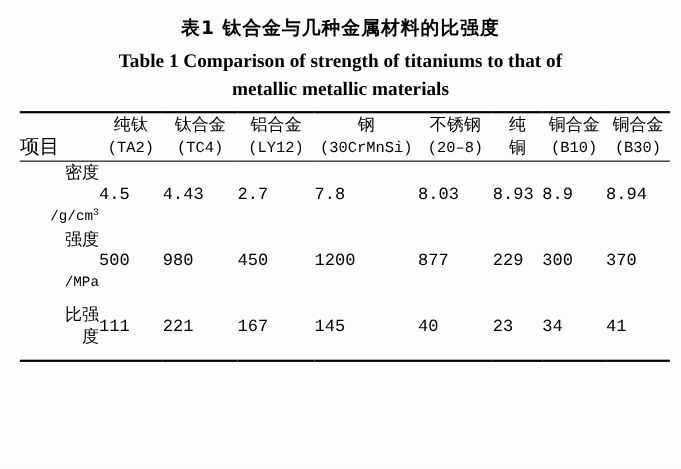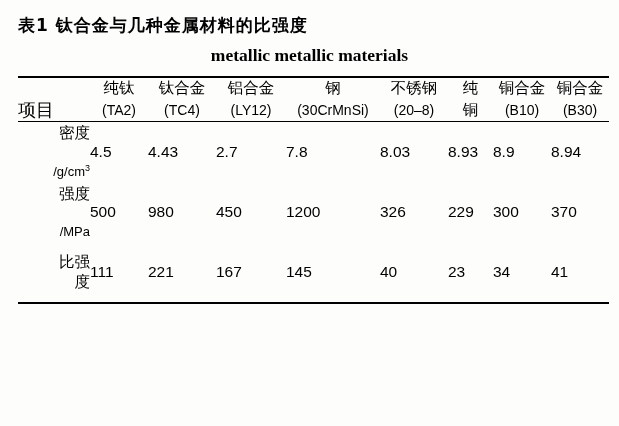--- a/index.html
+++ b/index.html
@@ -16,20 +16,21 @@
   }
   .page {
     position: relative;
     width: 619px;
     height: 426px;
     box-sizing: border-box;
     padding: 10px 18px 0 18px;
     background: #fdfdfb;
   }
   .caption-zh {
+    text-align: center;
     font-family: "DejaVu Sans", sans-serif;
     font-weight: bold;
     font-size: 17px;
     letter-spacing: 1px;
     margin-top: 4px;
     margin-bottom: 6px;
   }
   .caption-en {
     text-align: center;
     font-family: "Liberation Serif", serif;
@@ -41,21 +42,21 @@
   }
   table.data {
     border-collapse: collapse;
     width: 583px;
     margin: 0 auto;
     table-layout: fixed;
   }
   table.data td {
     padding: 0;
     vertical-align: middle;
-    font-family: Liberation Sans, sans-serif;
+    font-family: Liberation Mono, monospace;
   }
   .rule-top td {
     border-top: 2.5px solid #000;
   }
   .rule-mid td {
     border-top: 1.4px solid #000;
   }
   .rule-bottom td {
     border-bottom: 2.5px solid #000;
   }
@@ -101,20 +102,21 @@
   }
 </style>
 </head>
 <body>
 
 <div class="page">
 
   <div class="caption-zh">表1  钛合金与几种金属材料的比强度</div>
 
   <div class="caption-en">
+    <div>Table  1 Comparison of strength of titaniums to that of</div>
     <div>metallic metallic materials</div>
   </div>
 
   <table class="data">
     <colgroup>
       <col style="width:72px">
       <col style="width:58px">
       <col style="width:68px">
       <col style="width:70px">
       <col style="width:94px">
@@ -166,21 +168,21 @@
 
     <tr class="body-row">
       <td class="rowlabel">
         <span class="two-line">强度</span>
         <span class="two-line unit">/MPa</span>
       </td>
       <td>500</td>
       <td>980</td>
       <td>450</td>
       <td>1200</td>
-      <td>326</td>
+      <td>877</td>
       <td>229</td>
       <td>300</td>
       <td>370</td>
     </tr>
 
     <tr class="body-row rule-bottom">
       <td class="rowlabel">
         <span class="two-line">比强</span>
         <span class="two-line">度</span>
       </td>

